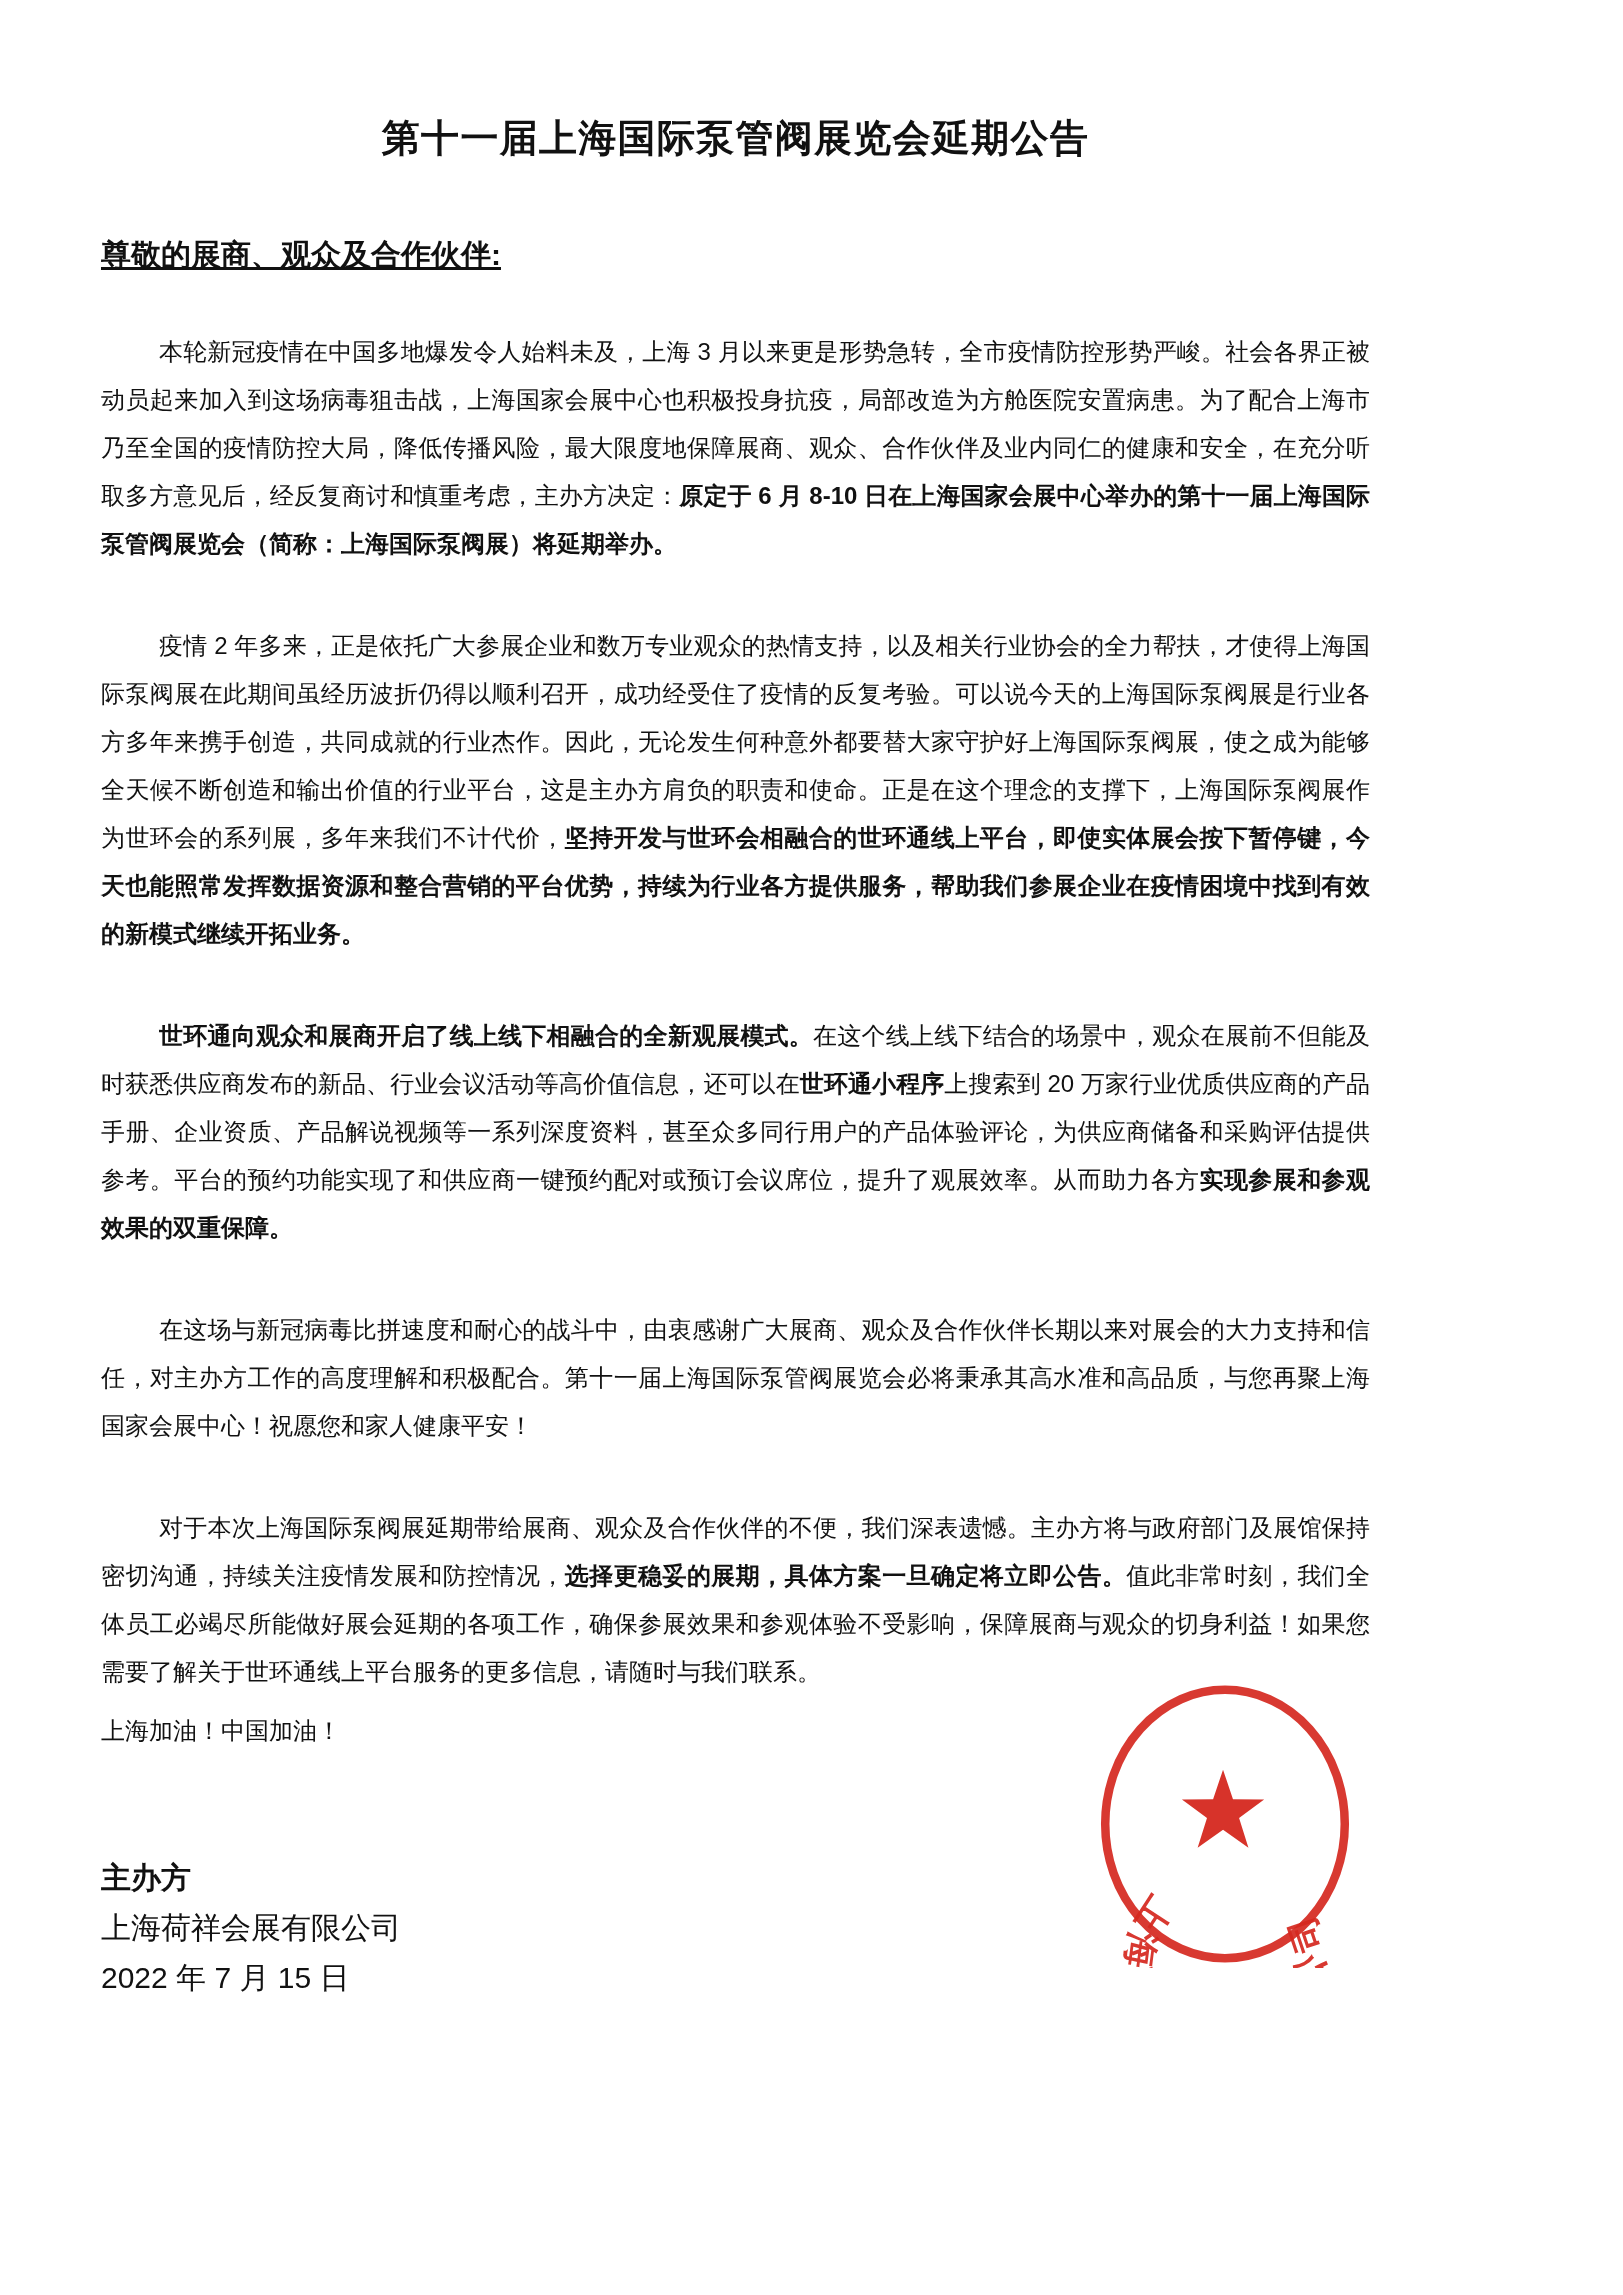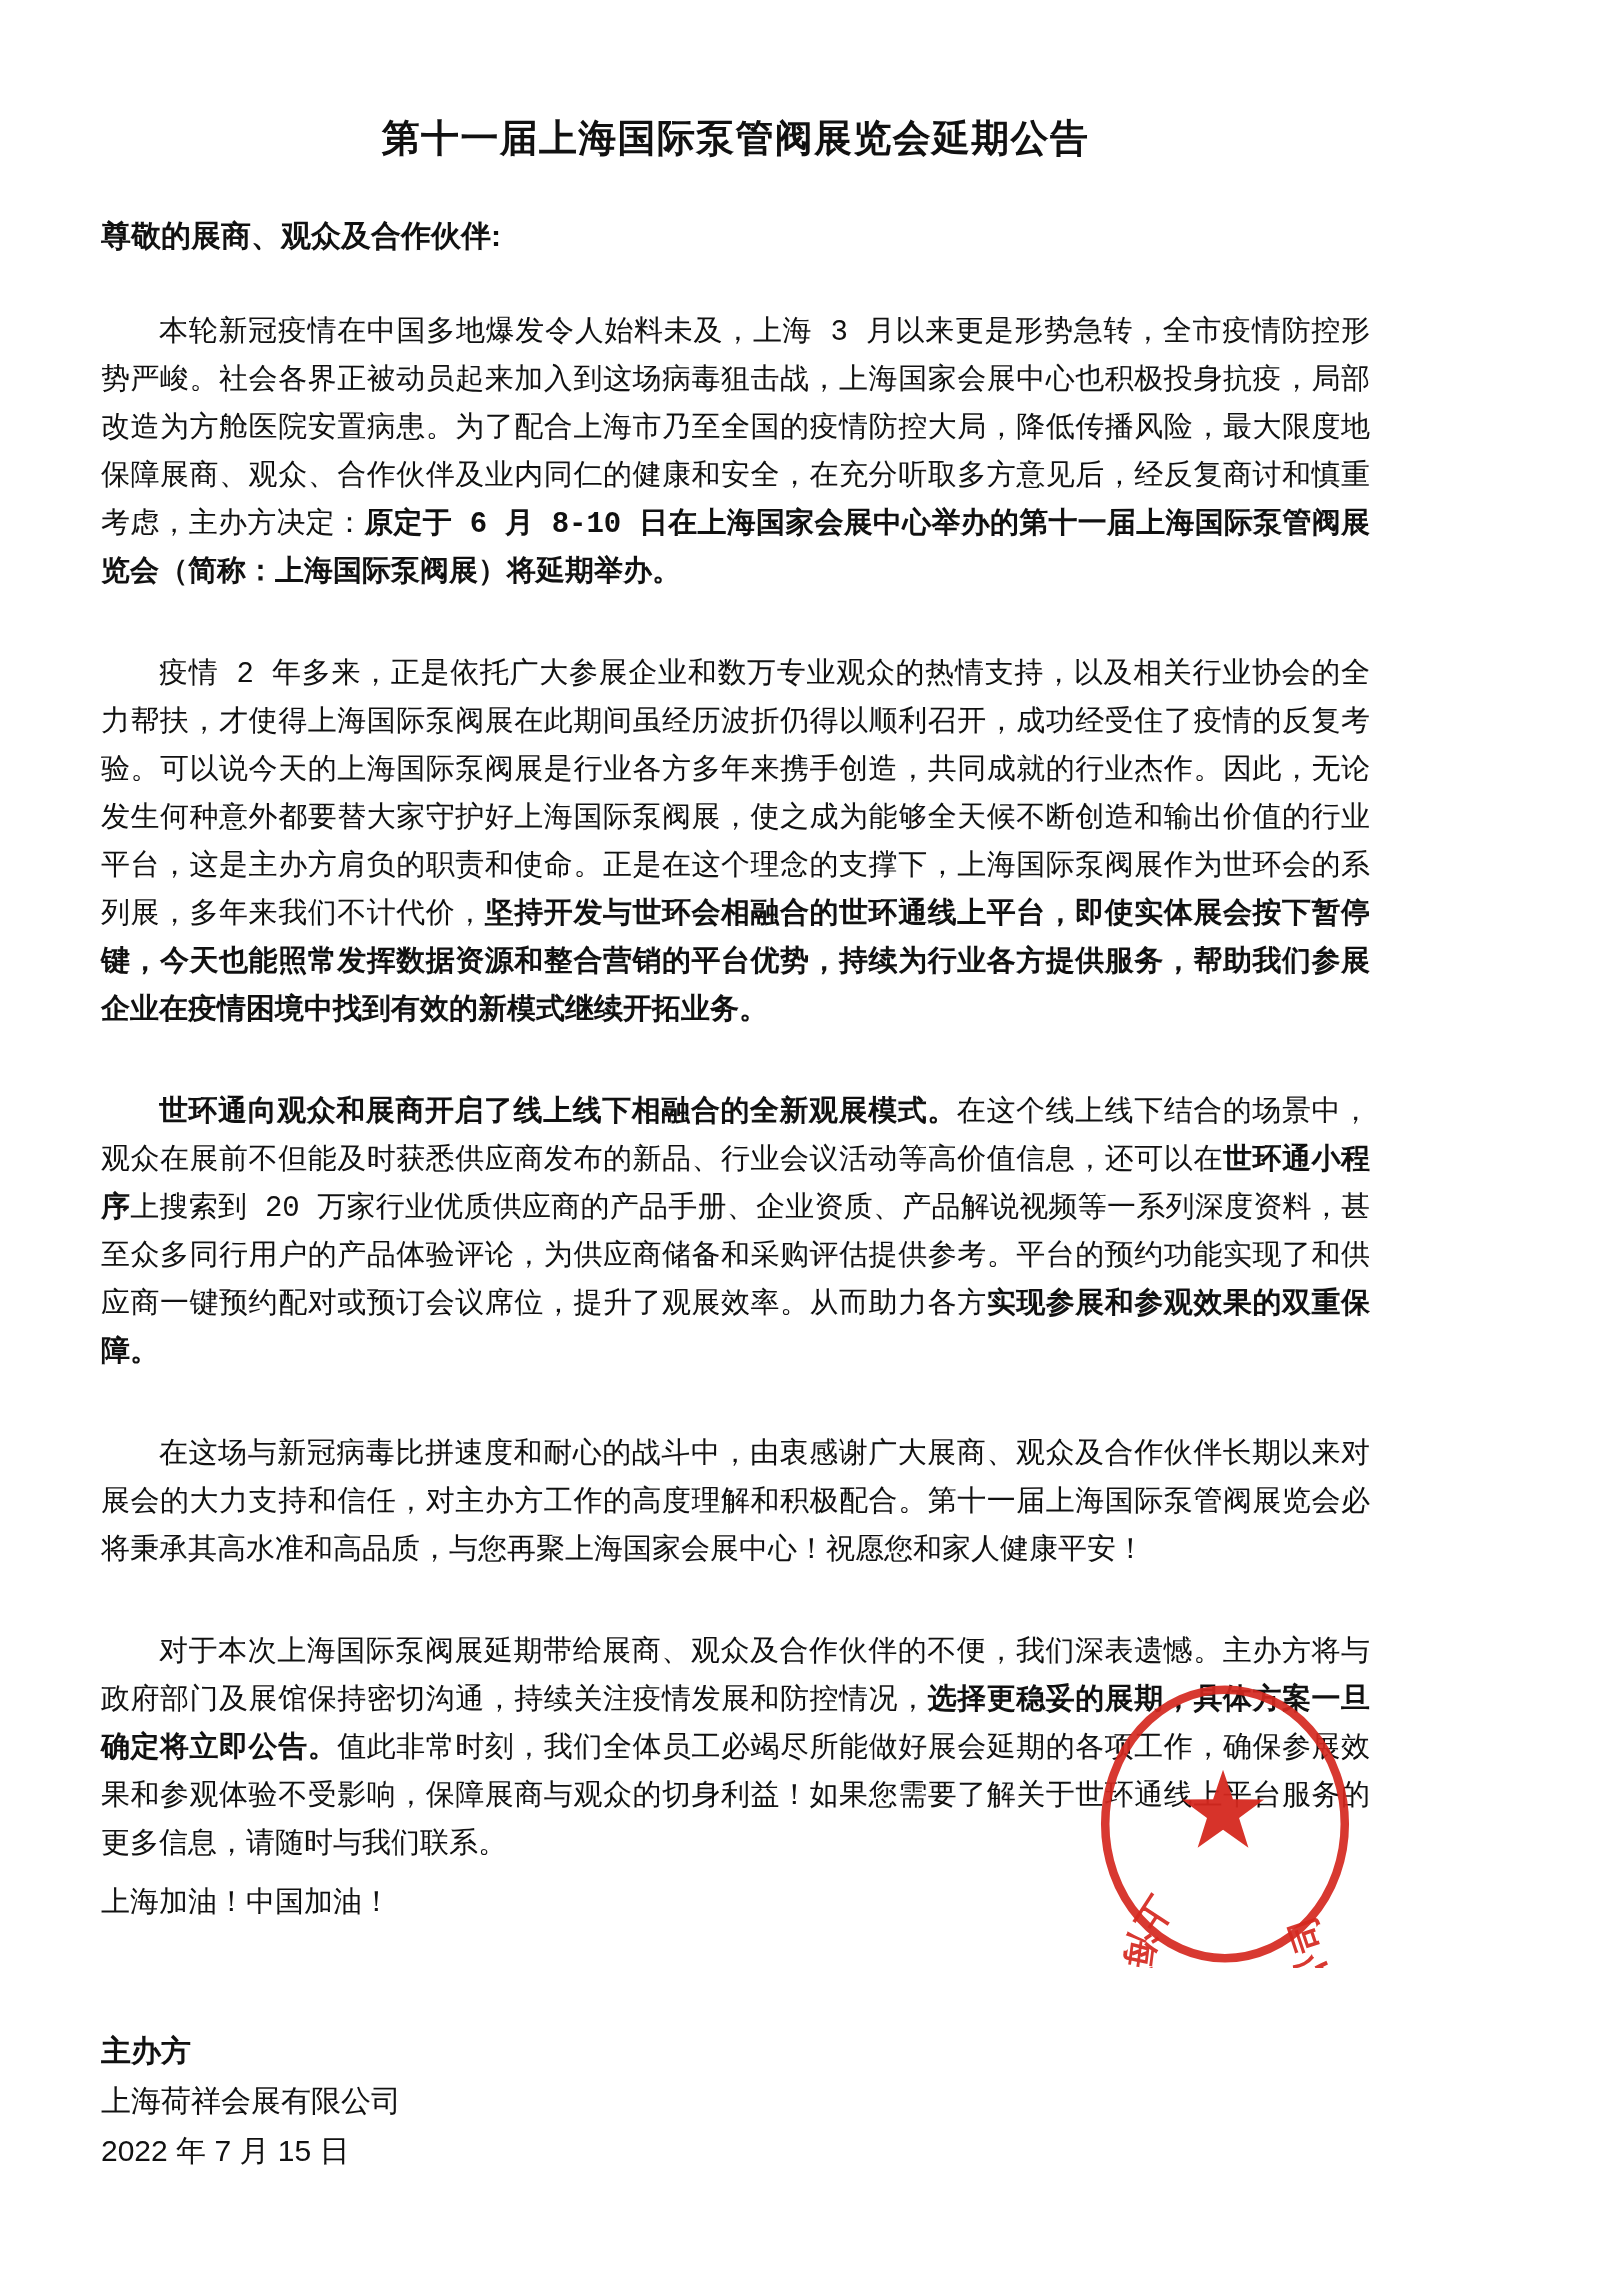--- a/index.html
+++ b/index.html
@@ -14,33 +14,33 @@
   .content{padding:0 96px 0 101px;}
   .doc-title{
     margin:115px 0 0 0;
     text-align:center;
     font-size:38px;
     line-height:47px;
     font-weight:bold;
     letter-spacing:1.3px;
   }
   .salutation{
-    margin-top:54px;
+    margin-top:73px;
     font-size:30px;
     line-height:39px;
     font-weight:bold;
+    text-decoration:underline;
   }
   .para{
     margin:54px 0 0 0;
-    font-size:29px;
+    font-size:24px;
     line-height:48px;
     text-align:justify;
     text-indent:58px;
     word-break:break-all;
-    font-family:Liberation Mono, monospace;
   }
   .para.no-indent{text-indent:0;margin-top:11px;}
   .b{font-weight:bold;}
   .signature{
     margin-top:98px;
     text-align:left;
     padding-right:31px;
     font-size:30px;
     line-height:50px;
   }

